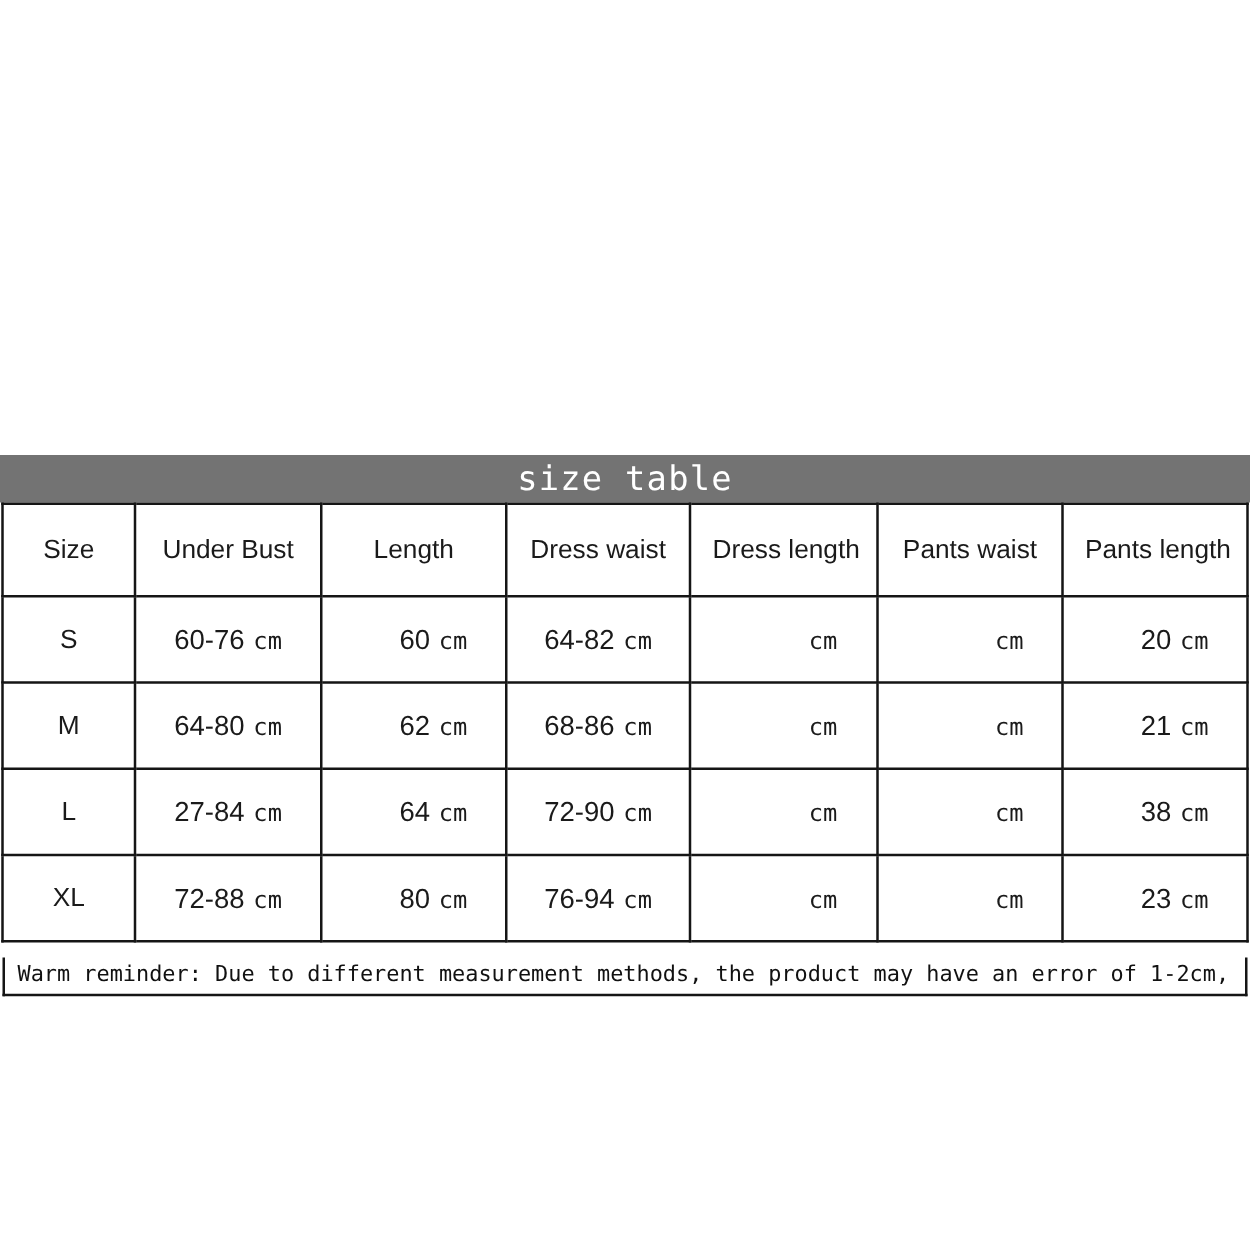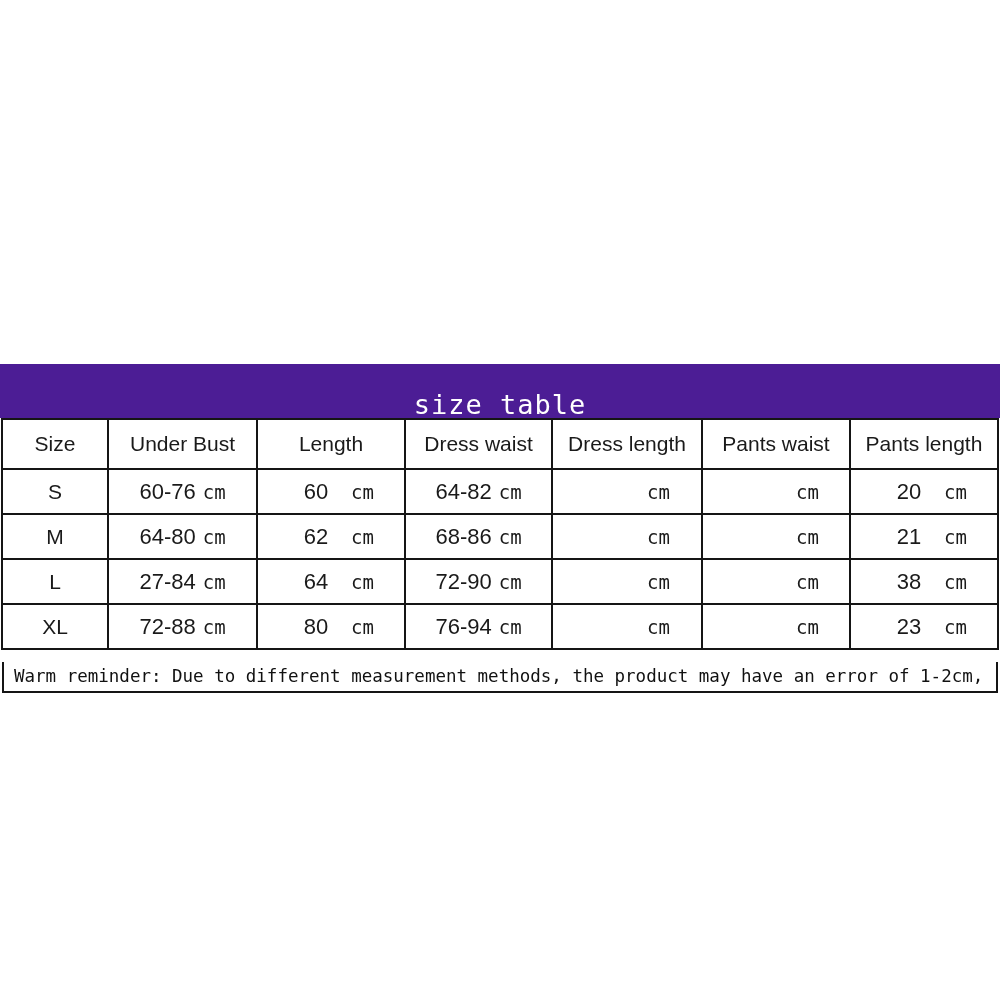--- a/index.html
+++ b/index.html
@@ -7,60 +7,60 @@
     position: relative;
     width: 1000px;
     height: 1000px;
     background: #ffffff;
     overflow: hidden;
     font-family: "Liberation Sans", sans-serif;
   }
   .size-sheet { position: absolute; top: 364px; left: 0; width: 1000px; }
 
   .title-bar {
-    height: 54px;
-    background: #4c1d95;
+    height: 38px;
+    background: #737373;
     display: flex;
-    align-items: flex-end;
+    align-items: center;
     justify-content: center;
   }
   .title-text {
     color: #ffffff;
     font-family: "DejaVu Sans Mono", monospace;
     font-size: 27px;
     line-height: 1;
     letter-spacing: 1px;
   }
 
   table.size-table {
     width: 996px;
     margin: 0 auto;
     border-collapse: collapse;
     table-layout: fixed;
   }
   .size-table th, .size-table td {
     border: 2px solid #151515;
     text-align: center;
-    padding: 5px;
+    padding: 17px;
     overflow: hidden;
     white-space: nowrap;
   }
   .size-table th {
     height: 38px;
     font-weight: 400;
     font-size: 21px;
     color: #1a1a1a;
   }
   .size-table td {
     height: 33px;
     font-size: 22px;
     color: #1a1a1a;
   }
   td.row-label-cell { font-size: 21px; }
-  .num { display: inline-block; min-width: 56px; }
+  .num { display: inline-block; min-width: 56px; text-align: right; }
   .unit {
     font-family: "DejaVu Sans Mono", monospace;
     font-size: 19px;
     padding-left: 7px;
   }
 
   .reminder-box {
     width: 996px;
     margin: 12px auto;
     box-sizing: border-box;

